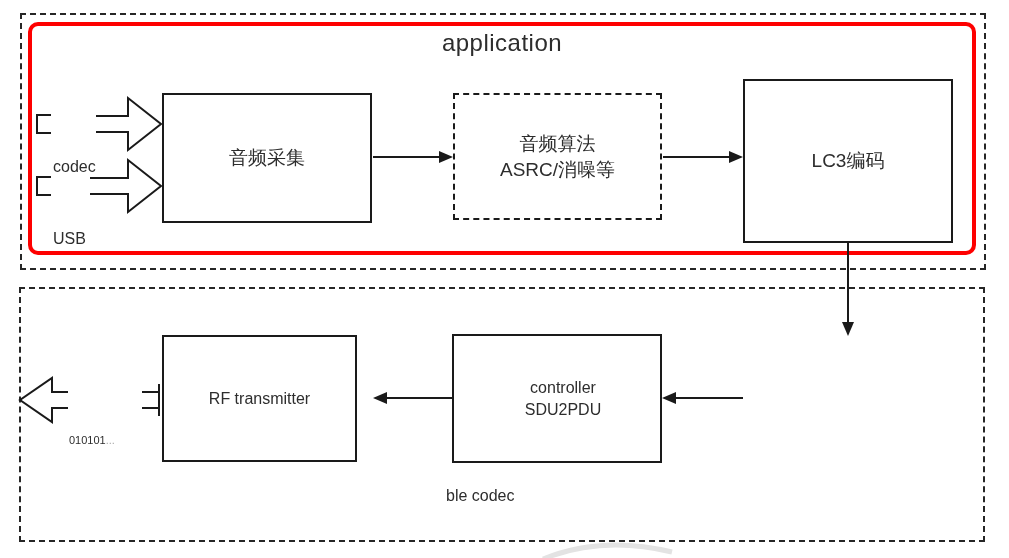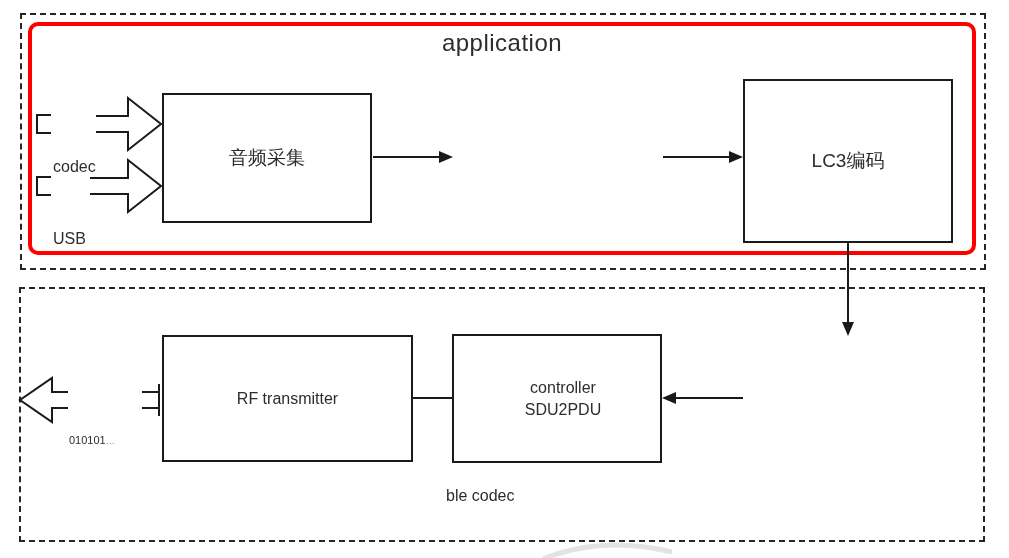--- a/index.html
+++ b/index.html
@@ -22,21 +22,21 @@
     display:flex;flex-direction:column;align-items:center;justify-content:center;
     text-align:center;background:#ffffff;line-height:1.35;color:#2d2d2d;
   }
   .node.solid{border:2px solid #1a1a1a;}
   .node.dash{border:2px dashed #1a1a1a;}
   .cjk{font-size:19px;}
   .lat{font-size:16px;}
   .n-audio{left:162px;top:93px;width:210px;height:130px;}
   .n-algo{left:453px;top:93px;width:209px;height:127px;}
   .n-lc3{left:743px;top:79px;width:210px;height:164px;}
-  .n-rf{left:162px;top:335px;width:251px;height:127px;}
+  .n-rf{left:162px;top:335px;width:195px;height:127px;}
   .n-ctrl{left:452px;top:334px;width:210px;height:129px;padding-left:12px;}
   .n-ial{left:743px;top:335px;width:209px;height:127px;}
   
   .port-label{position:absolute;font-size:16px;color:#2d2d2d;white-space:nowrap;margin-top:43px;}
   .pl-codec{left:53px;top:115px;}
   .pl-usb{left:53px;top:187px;}
   .pl-bits{left:69px;top:391px;font-size:11px;}
   .pl-bits .ellipsis{color:#a8a8a8;}
   
   .layer{position:absolute;left:0;top:0;width:1009px;height:558px;pointer-events:none;}
@@ -93,20 +93,24 @@
     </g>
     <g>
       <line x1="452" y1="398" x2="385" y2="398"></line>
       <polygon points="373,398 387,392 387,404"></polygon>
     </g>
   </svg>
 
   <div class="abs node solid cjk n-audio">
     <span>音频采集</span>
   </div>
+  <div class="abs node dash cjk n-algo">
+    <span>音频算法</span>
+    <span>ASRC/消噪等</span>
+  </div>
   <div class="abs node solid cjk n-lc3">
     <span>LC3编码</span>
   </div>
 
   <div class="abs node solid lat n-rf">
     <span>RF transmitter</span>
   </div>
   <div class="abs node solid lat n-ctrl">
     <span>controller</span>
     <span>SDU2PDU</span>

